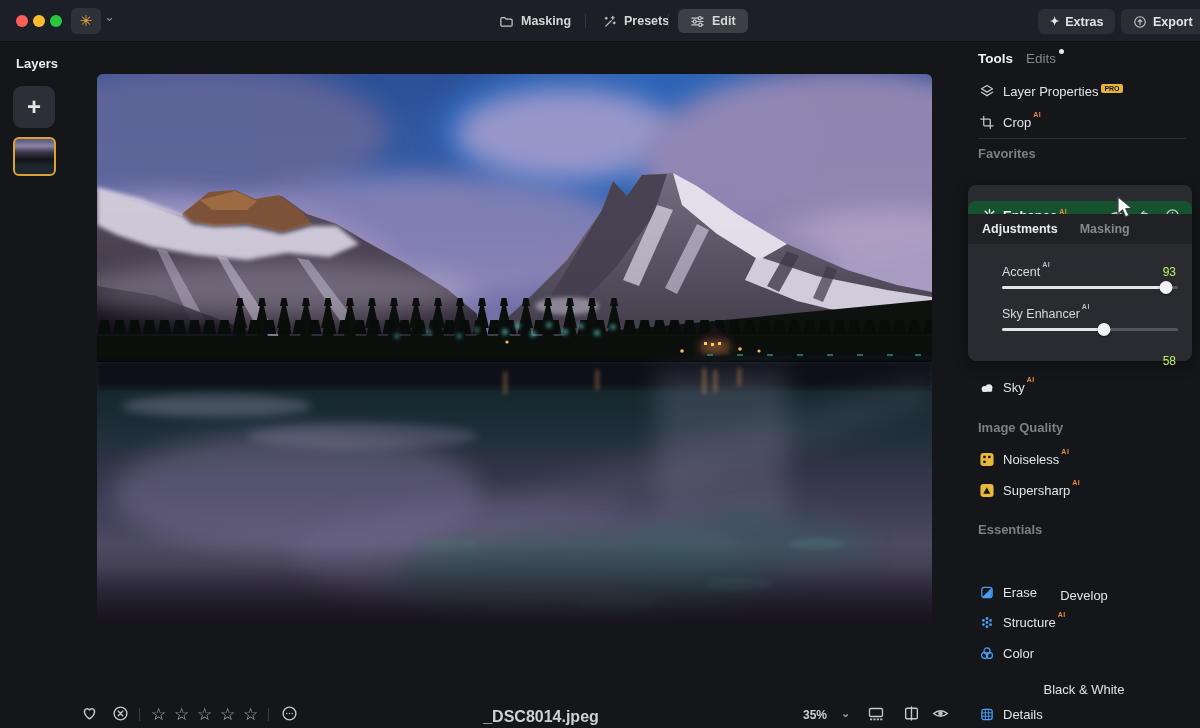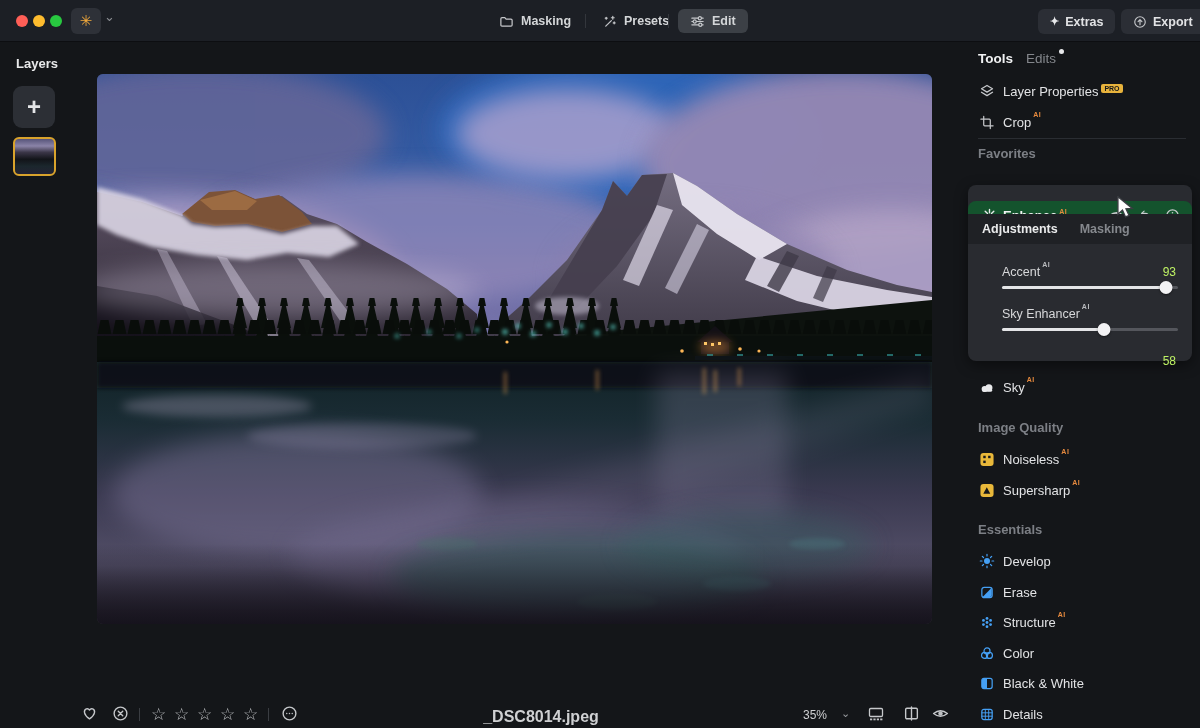--- a/index.html
+++ b/index.html
@@ -32,21 +32,21 @@
 
   
   #photo { left:97px; top:74px; width:835px; height:550px; border-radius:6px; overflow:hidden; background:#222; }
   #photo svg { display:block; width:835px; height:550px; }
 
   
   .bicon { top:705px; color:#bfc1c4; }
   .bdiv { top:708px; width:1px; height:13px; background:#3a3d42; }
   .star { top:704px; font-size:17px; color:#b8babd; }
   #filename { top:708px; left:541px; transform:translateX(-50%); font-size:16px; font-weight:bold; color:#cfd0d2; }
-  #zoomctl { top:708px; left:803px; font-size:12px; font-weight:normal; color:#cfd0d2; display:flex; gap:14px; align-items:center;}
+  #zoomctl { top:708px; left:803px; font-size:12px; font-weight:bold; color:#cfd0d2; display:flex; gap:14px; align-items:center;}
   #zoomctl .chev { color:#9a9da1; font-size:11px; margin-top:-3px;}
 
   
   #rp-tools { left:978px; top:51px; font-size:13.5px; font-weight:bold; color:#f1f2f3; }
   #rp-edits { left:1026px; top:51px; font-size:13.5px; font-weight:normal; color:#84878c; }
   #edits-dot { left:1059px; top:49px; width:5px; height:5px; border-radius:50%; background:#e8e9eb; }
   .tool-row { left:979px; width:210px; height:18px; display:flex; align-items:center; gap:8px; }
   .tool-row .lbl { font-size:13px; color:#e2e3e5; }
   .sup { font-size:7px; font-weight:bold; color:#e78a3e; vertical-align:top; position:relative; top:-4px; margin-left:2px; letter-spacing:.5px;}
   .pro { font-size:7px; font-weight:bold; color:#17181a; background:#e8b33c; border-radius:2px; padding:1px 3px; position:relative; top:-5px; margin-left:3px;}
@@ -404,21 +404,21 @@
   </div>
   <div class="tool-row abs" style="top:481px;">
     <svg class="ri" width="15" height="15" viewBox="0 0 16 16">
       <rect x="1" y="1" width="14" height="14" rx="3.2" fill="#e9b83a"></rect>
       <path d="M4,11.5 L7.8,4.5 L11.5,11.5 Z" fill="#17181a"></path>
       </svg>
     <span class="lbl"><span>Supersharp</span><span class="sup">AI</span></span>
   </div>
 
   <div class="sect-hdr abs" style="top:522px;">Essentials</div>
-  <div class="tool-row abs" style="top:552px;">
+  <div class="tool-row abs" style="top:580px;flex-direction:column;">
     <svg class="oicon blue ri" width="16" height="16" viewBox="0 0 16 16">
       <circle cx="8" cy="8" r="3" fill="#45a0f5" stroke="none"></circle>
       <path d="M8,1.3 V3 M8,13 V14.7 M1.3,8 H3 M13,8 H14.7 M3.3,3.3 L4.5,4.5 M11.5,11.5 L12.7,12.7 M12.7,3.3 L11.5,4.5 M4.5,11.5 L3.3,12.7" stroke-width="1.2"></path>
       </svg>
     <span class="lbl">Develop</span>
   </div>
   <div class="tool-row abs" style="top:583px;">
     <svg class="oicon blue ri" width="15" height="15" viewBox="0 0 16 16">
       <rect x="2.5" y="2.5" width="11" height="11" rx="2.5"></rect>
       <path d="M3,13 L13,3 L13,10.5 Q13,13 10.5,13 Z" fill="#45a0f5" stroke="none"></path>
@@ -440,21 +440,21 @@
     <span class="lbl"><span>Structure</span><span class="sup">AI</span></span>
   </div>
   <div class="tool-row abs" style="top:644px;">
     <svg class="oicon blue ri" width="15" height="15" viewBox="0 0 16 16">
       <circle cx="8" cy="5.3" r="3.2"></circle>
         <circle cx="5.4" cy="10" r="3.2"></circle>
         <circle cx="10.6" cy="10" r="3.2"></circle>
       </svg>
     <span class="lbl">Color</span>
   </div>
-  <div class="tool-row abs" style="top:674px;">
+  <div class="tool-row abs" style="top:674px;flex-direction:column;">
     <svg class="oicon blue ri" width="15" height="15" viewBox="0 0 16 16">
       <rect x="2.5" y="2.5" width="11" height="11" rx="2.2"></rect>
       <path d="M2.5,4.7 Q2.5,2.5 4.7,2.5 H8 V13.5 H4.7 Q2.5,13.5 2.5,11.3 Z" fill="#45a0f5" stroke="none"></path>
       </svg>
     <span class="lbl">Black &amp; White</span>
   </div>
   <div class="tool-row abs" style="top:705px;">
     <svg class="oicon blue ri" width="15" height="15" viewBox="0 0 16 16">
       <rect x="2.5" y="2.5" width="11" height="11" rx="2.2"></rect>
       <path d="M6.2,2.5 V13.5 M9.8,2.5 V13.5 M2.5,6.2 H13.5 M2.5,9.8 H13.5" stroke-width="1"></path>

